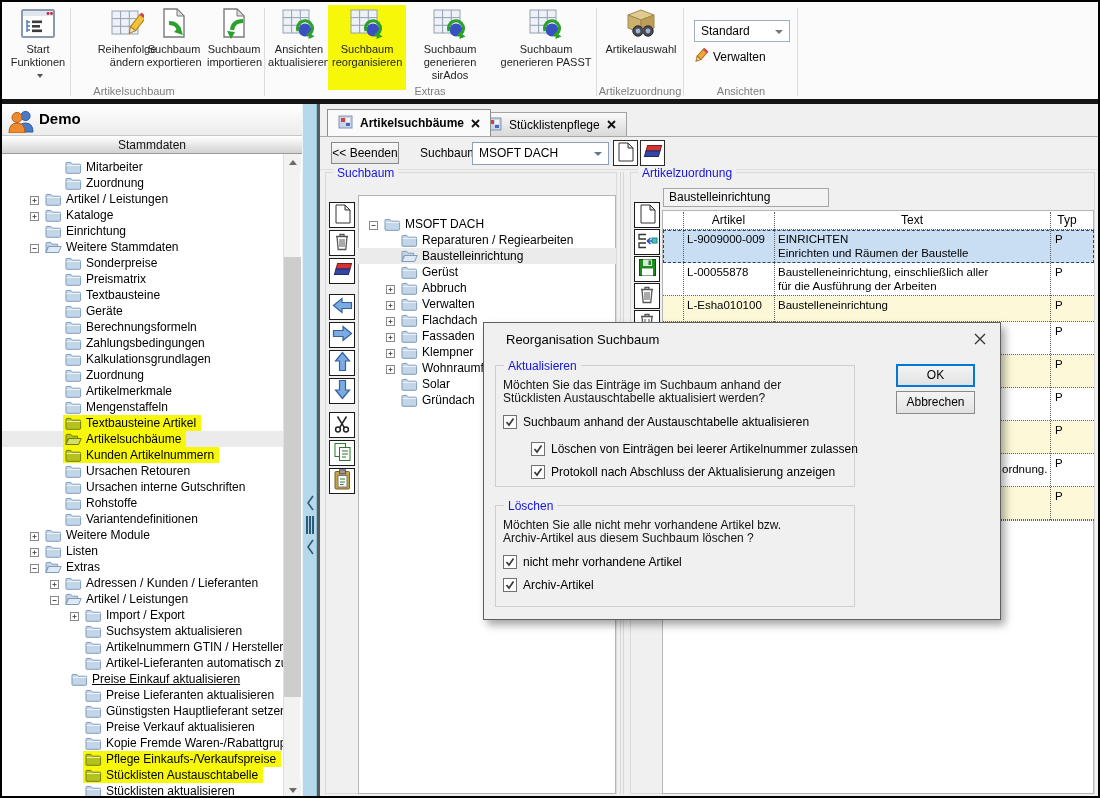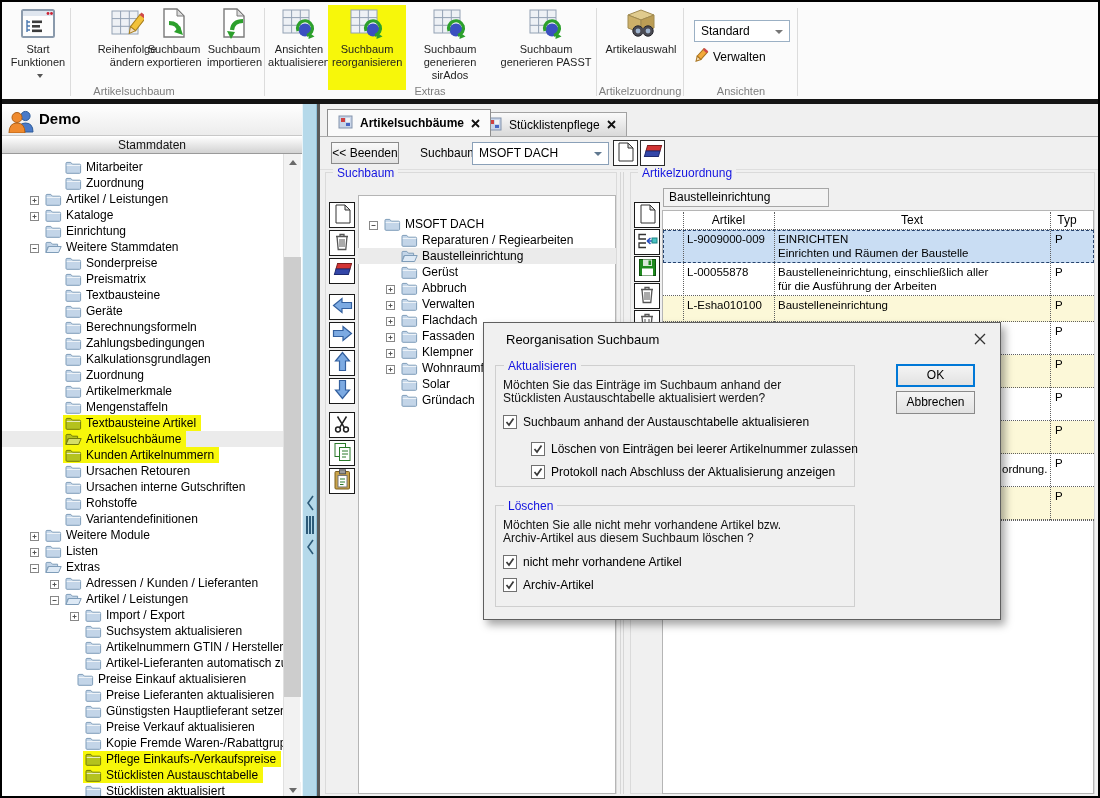--- a/index.html
+++ b/index.html
@@ -663,21 +663,21 @@
             <span style="display: inline-flex;">
               <svg width="17" height="14" viewBox="0 0 17 14">
                 <path d="M1 12.3 V3.4 q0-1 1-1 h3.8 l1.6 1.8 h7.2 q1 0 1 1 v7.1 q0 1-1 1 H2 q-1 0-1-1z" fill="#c3d5e8" stroke="#7f9db9"></path>
                 <path d="M1.7 5.4 h13.6" stroke="#ffffff" opacity="0.8"></path>
               </svg>
             </span>
             <span class="tlabel">Artikel-Lieferanten automatisch zuordne</span>
           </span>
         </div>
         <div class="trow" style="top: 517px;">
-          <span class="twrap" style="left: 73px;">
+          <span class="twrap" style="left: 67px; text-decoration: underline;">
             <span style="display: inline-flex;">
               <svg width="17" height="14" viewBox="0 0 17 14">
                 <path d="M1 12.3 V3.4 q0-1 1-1 h3.8 l1.6 1.8 h7.2 q1 0 1 1 v7.1 q0 1-1 1 H2 q-1 0-1-1z" fill="#c3d5e8" stroke="#7f9db9"></path>
                 <path d="M1.7 5.4 h13.6" stroke="#ffffff" opacity="0.8"></path>
               </svg>
             </span>
             <span class="tlabel">Preise Einkauf aktualisieren</span>
           </span>
         </div>
         <div class="trow" style="top: 533px;">
@@ -747,21 +747,21 @@
           </span>
         </div>
         <div class="trow" style="top: 629px;">
           <span class="twrap" style="left: 81px;">
             <span style="display: inline-flex;">
               <svg width="17" height="14" viewBox="0 0 17 14">
                 <path d="M1 12.3 V3.4 q0-1 1-1 h3.8 l1.6 1.8 h7.2 q1 0 1 1 v7.1 q0 1-1 1 H2 q-1 0-1-1z" fill="#c3d5e8" stroke="#7f9db9"></path>
                 <path d="M1.7 5.4 h13.6" stroke="#ffffff" opacity="0.8"></path>
               </svg>
             </span>
-            <span class="tlabel">Stücklisten aktualisiert</span>
+            <span class="tlabel">Stücklisten aktualisieren</span>
           </span>
         </div>
       </div>
     <div id="nav-scroll">
       <div class="sb-up"></div>
       <div id="nav-thumb"></div>
       <div class="sb-dn"></div>
     </div>
   </div>
 

